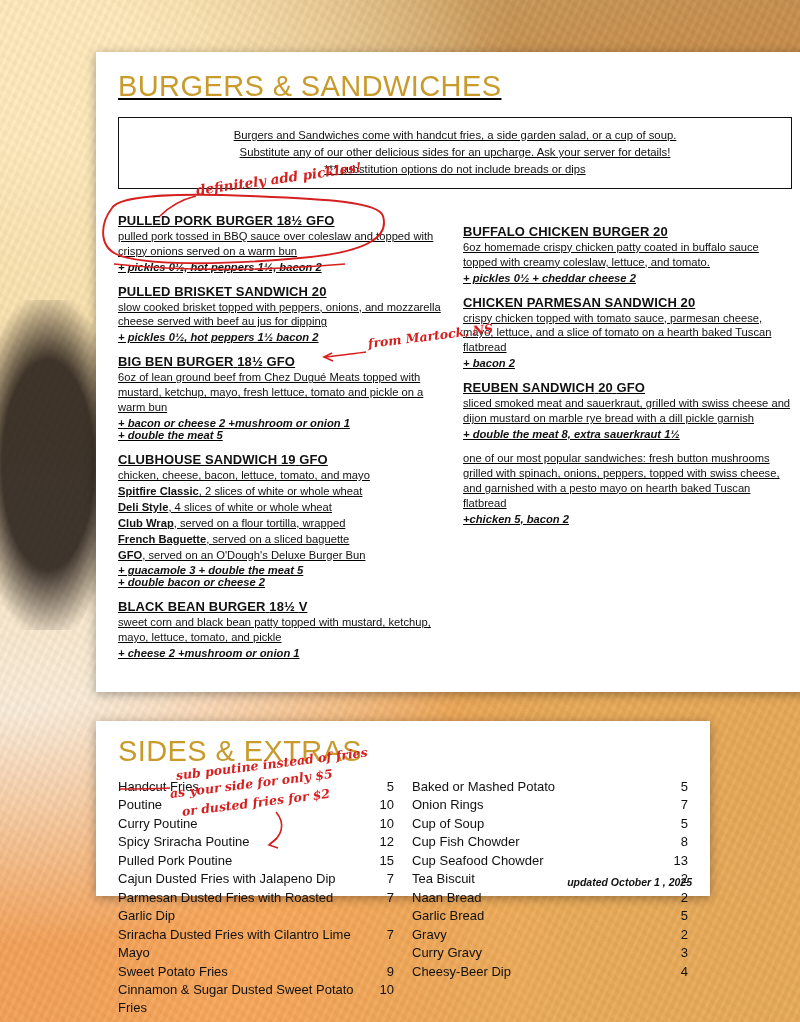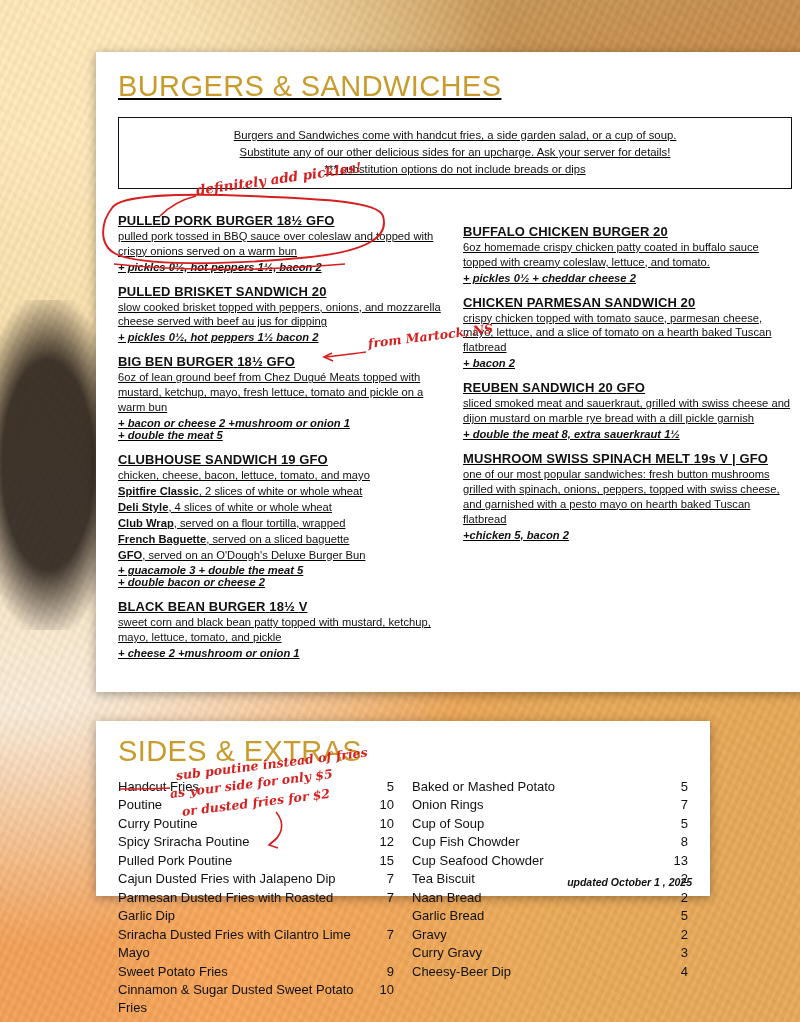--- a/index.html
+++ b/index.html
@@ -202,25 +202,20 @@
         <div class="item-head">
           <span>REUBEN SANDWICH</span>
           <span class="price">20</span>
           <span class="tag">GFO</span>
         </div>
         <div class="desc">sliced smoked meat and sauerkraut, grilled with swiss cheese and dijon mustard on marble rye bread with a dill pickle garnish</div>
         <div class="addon">+ double the meat  8,  extra sauerkraut  1½</div>
       </div>
 
       <div class="item">
-        <div class="item-head">
-          <span>MUSHROOM SWISS SPINACH MELT</span>
-          <span class="price">19s</span>
-          <span class="tag">V | GFO</span>
-        </div>
         <div class="desc">one of our most popular sandwiches: fresh button mushrooms grilled with spinach, onions, peppers, topped with swiss cheese, and garnished with a pesto mayo on hearth baked Tuscan flatbread</div>
         <div class="addon">+chicken  5,  bacon  2</div>
       </div>
 
     </div>
   </div>
 </div>
 
 <div class="card" id="sides-card">
   <h1 class="card-title">SIDES &amp; EXTRAS</h1>

